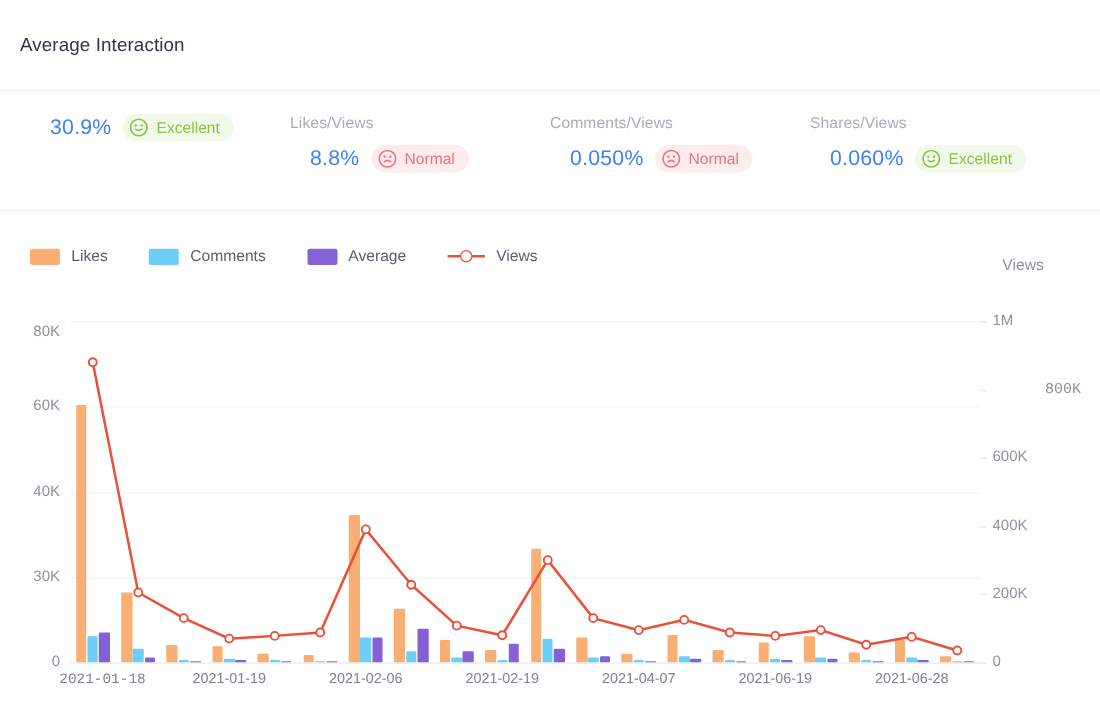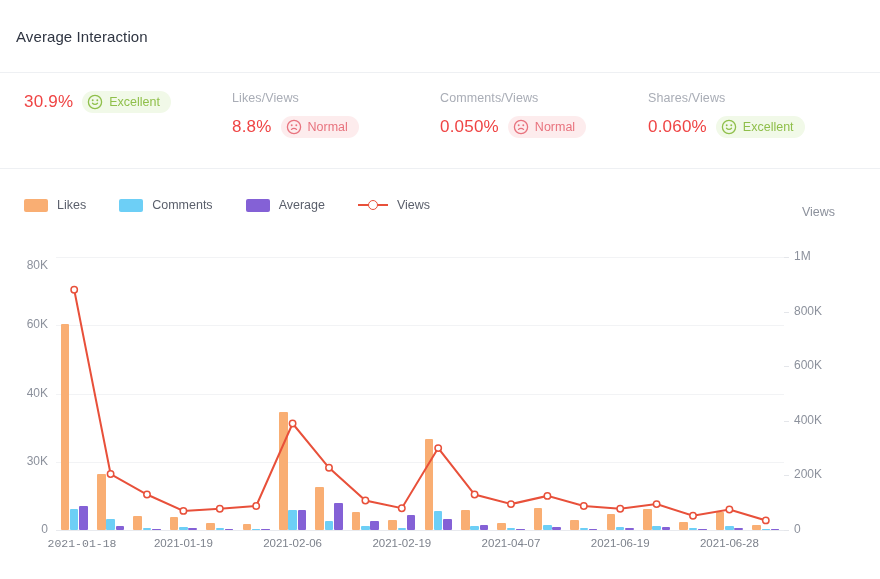--- a/index.html
+++ b/index.html
@@ -23,21 +23,21 @@
   
   .metrics {
     height: 96px;
     display: flex;
     padding: 18px 24px 0 24px;
     border-bottom: 1px solid #eef0f3;
   }
   .metric { width: 216px; }
   .metric-label { font-size: 12.5px; color: #a9adb6; margin-bottom: 11px; letter-spacing: .1px; }
   .metric-row { display: flex; align-items: center; gap: 9px; }
-  .metric-value { font-size: 17px; color: #ef4444; letter-spacing: .2px; }
+  .metric-value { font-size: 17px; color: #3b82f6; letter-spacing: .2px; margin-left: 16px; }
   .badge {
     display: inline-flex; align-items: center; gap: 6px;
     border-radius: 11px; padding: 3px 11px 3px 5px;
     font-size: 12.5px;
   }
   .badge.good { background: #f1f9e8; color: #8fbf4a; }
   .badge.norm { background: #fdeced; color: #e8737e; }
   .badge svg { display: block; }
 
   
@@ -194,21 +194,21 @@
         <div class="ytick" style="top: 213.75px; right: 832px; position: absolute; left: 0px; width: 48px; text-align: right;">30K</div>
         <div class="ytick" style="top: 145.5px; right: 832px; position: absolute; left: 0px; width: 48px; text-align: right;">40K</div>
         <div class="ytick" style="top: 77.25px; right: 832px; position: absolute; left: 0px; width: 48px; text-align: right;">60K</div>
         <div class="ytick" style="top: 18px; right: 832px; position: absolute; left: 0px; width: 48px; text-align: right;">80K</div>
       </div>
     <div class="yaxis-right" id="yright">
         <div class="ytick" style="top: 282px; left: 794px;">0</div>
         <div class="ytick" style="top: 227.4px; left: 794px;">200K</div>
         <div class="ytick" style="top: 172.8px; left: 794px;">400K</div>
         <div class="ytick" style="top: 118.2px; left: 794px;">600K</div>
-        <div class="ytick" style="top: 63.6px; left: 794px;">800K</div>
+        <div class="ytick" style="top: 63.6px; left: 836px; font-family: Liberation Mono, monospace;">800K</div>
         <div class="ytick" style="top: 9px; left: 794px;">1M</div>
       </div>
     <div id="gridlines">
         <div class="grid-line" style="top: 221.75px;"></div>
         <div class="grid-line" style="top: 153.5px;"></div>
         <div class="grid-line" style="top: 85.25px;"></div>
         <div class="grid-line" style="top: 17px;"></div>
         <div class="tick-stub" style="top: 290px; left: 784px;"></div>
         <div class="tick-stub" style="top: 235.4px; left: 784px;"></div>
         <div class="tick-stub" style="top: 180.8px; left: 784px;"></div>

